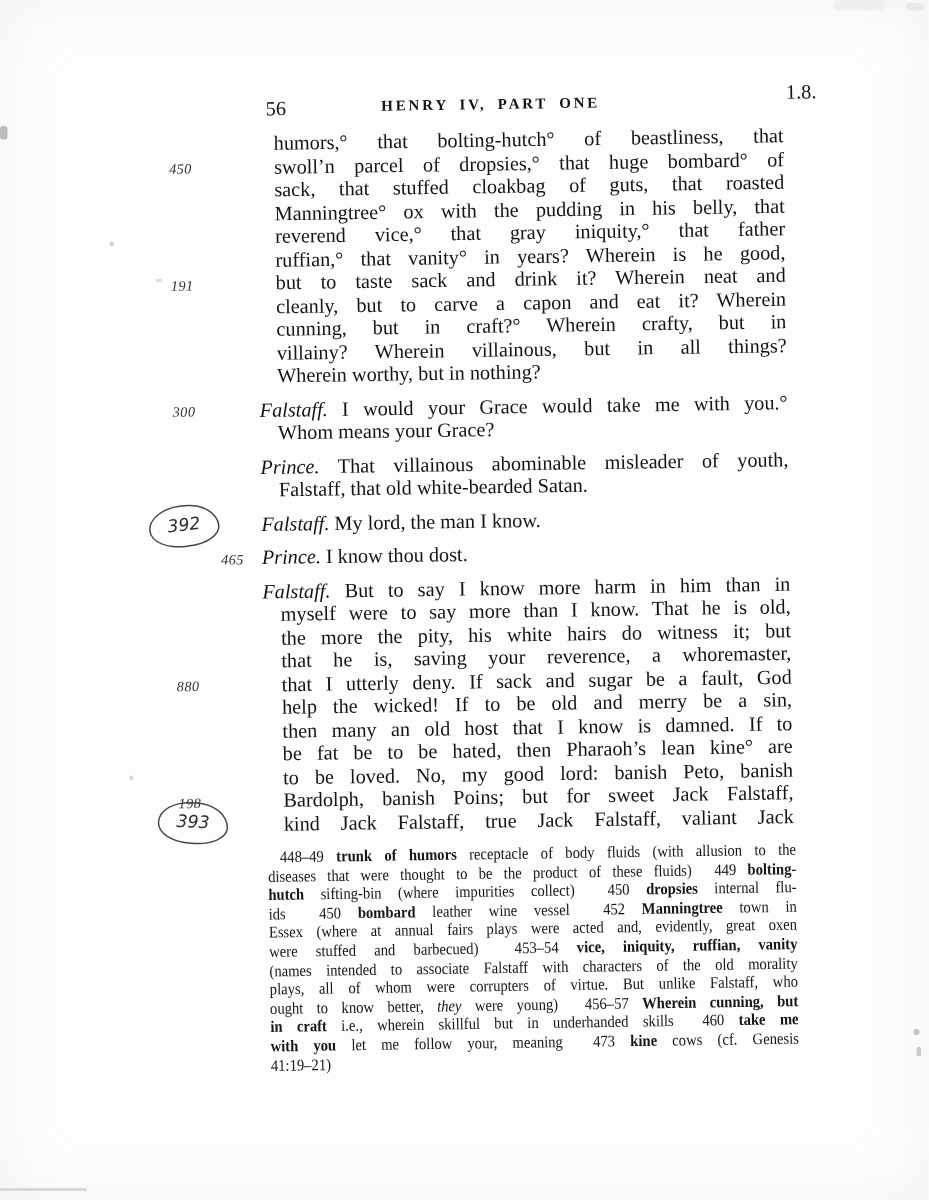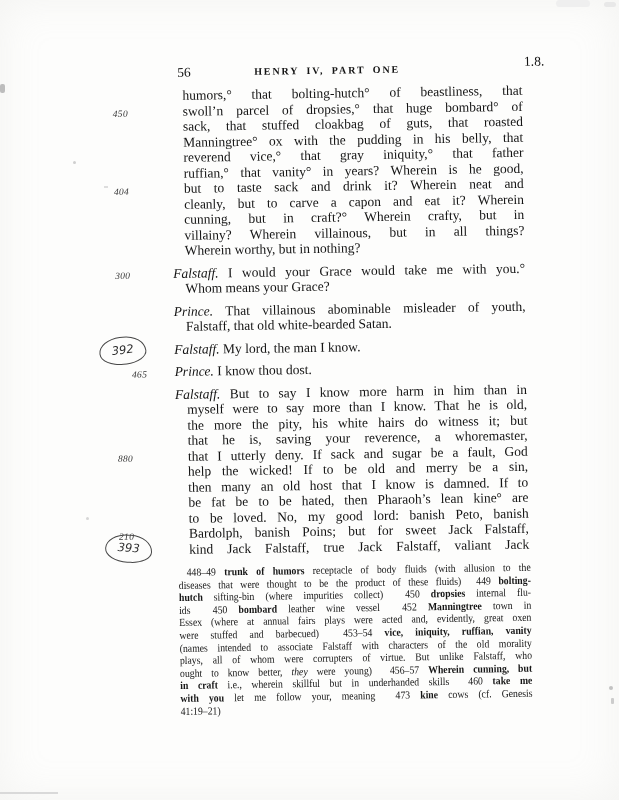--- a/index.html
+++ b/index.html
@@ -17,21 +17,21 @@
     font-size:10px;font-weight:bold;letter-spacing:1.9px;word-spacing:3px;}
   .scene{position:absolute;left:529px;top:57px;font-size:13.5px;}
   
   .text-col{position:absolute;left:175px;top:86px;width:352px;}
   .speech{margin:0 0 7px 0;}
   .tline{position:relative;font-size:13.5px;line-height:15.5px;
     text-align:justify;text-align-last:justify;-moz-text-align-last:justify;text-justify:inter-word;}
   .tline.ind{padding-left:12px;}
   .tline.last{text-align:left;text-align-last:auto;-moz-text-align-last:auto;}
   .tline i{font-style:italic;}
-  .lnum{position:absolute;left:-58px;top:2.5px;width:46px;text-align:center;
+  .lnum{position:absolute;left:-58px;top:2.5px;width:46px;text-align:right;
     font-style:italic;font-size:9.5px;letter-spacing:.3px;color:#333;}
   .circ{position:absolute;left:-75px;top:-6px;width:47px;height:28px;
     border:1.7px solid #474747;border-radius:50% 50% 48% 52% / 55% 62% 45% 50%;
     transform:rotate(-6deg);display:flex;align-items:center;justify-content:center;
     font-family:"DejaVu Sans",sans-serif;font-style:italic;font-size:11.5px;color:#2f2f2f;box-sizing:border-box;}
   .circ.v393{top:-8px;left:-72px;transform:rotate(4deg);}
   
   .footnotes{position:absolute;left:176px;top:564px;width:390px;
     transform:scaleX(0.903);transform-origin:left top;color:#161616;}
   .fline{font-size:10.8px;line-height:12.6px;white-space:pre-wrap;
@@ -62,21 +62,21 @@
     <span class="scene">1.8.</span>
 
     <div class="text-col">
         <div class="speech">
           <div class="tline ind"><span>humors,° that bolting-hutch° of beastliness, that</span></div>
           <div class="tline ind"><span class="lnum">450</span><span>swoll’n parcel of dropsies,° that huge bombard° of</span></div>
           <div class="tline ind"><span>sack, that stuffed cloakbag of guts, that roasted</span></div>
           <div class="tline ind"><span>Manningtree° ox with the pudding in his belly, that</span></div>
           <div class="tline ind"><span>reverend vice,° that gray iniquity,° that father</span></div>
           <div class="tline ind"><span>ruffian,° that vanity° in years? Wherein is he good,</span></div>
-          <div class="tline ind"><span class="lnum">404</span><span>but to taste sack and drink it? Wherein neat and</span></div>
+          <div class="tline ind"><span class="lnum">191</span><span>but to taste sack and drink it? Wherein neat and</span></div>
           <div class="tline ind"><span>cleanly, but to carve a capon and eat it? Wherein</span></div>
           <div class="tline ind"><span>cunning, but in craft?° Wherein crafty, but in</span></div>
           <div class="tline ind"><span>villainy? Wherein villainous, but in all things?</span></div>
           <div class="tline ind last"><span>Wherein worthy, but in nothing?</span></div>
         </div>
         <div class="speech">
           <div class="tline"><span class="lnum">300</span><i>Falstaff.</i><span> I would your Grace would take me with you.°</span></div>
           <div class="tline ind last"><span>Whom means your Grace?</span></div>
         </div>
         <div class="speech">
@@ -92,21 +92,21 @@
         <div class="speech">
           <div class="tline"><i>Falstaff.</i><span> But to say I know more harm in him than in</span></div>
           <div class="tline ind"><span>myself were to say more than I know. That he is old,</span></div>
           <div class="tline ind"><span>the more the pity, his white hairs do witness it; but</span></div>
           <div class="tline ind"><span>that he is, saving your reverence, a whoremaster,</span></div>
           <div class="tline ind"><span class="lnum">880</span><span>that I utterly deny. If sack and sugar be a fault, God</span></div>
           <div class="tline ind"><span>help the wicked! If to be old and merry be a sin,</span></div>
           <div class="tline ind"><span>then many an old host that I know is damned. If to</span></div>
           <div class="tline ind"><span>be fat be to be hated, then Pharaoh’s lean kine° are</span></div>
           <div class="tline ind"><span>to be loved. No, my good lord: banish Peto, banish</span></div>
-          <div class="tline ind"><span class="lnum">210</span><span>Bardolph, banish Poins; but for sweet Jack Falstaff,</span></div>
+          <div class="tline ind"><span class="lnum">198</span><span>Bardolph, banish Poins; but for sweet Jack Falstaff,</span></div>
           <div class="tline ind"><span class="circ v393">393</span><span>kind Jack Falstaff, true Jack Falstaff, valiant Jack</span></div>
         </div>
       </div>
 
     <div class="footnotes">
         <div class="fline f-first"><span>448–49 </span><b>trunk of humors</b><span> receptacle of body fluids (with allusion to the</span></div>
         <div class="fline"><span>diseases that were thought to be the product of these fluids)  449 </span><b>bolting-</b></div>
         <div class="fline"><b>hutch</b><span> sifting-bin (where impurities collect)  450 </span><b>dropsies</b><span> internal flu-</span></div>
         <div class="fline"><span>ids  450 </span><b>bombard</b><span> leather wine vessel  452 </span><b>Manningtree</b><span> town in</span></div>
         <div class="fline"><span>Essex (where at annual fairs plays were acted and, evidently, great oxen</span></div>

